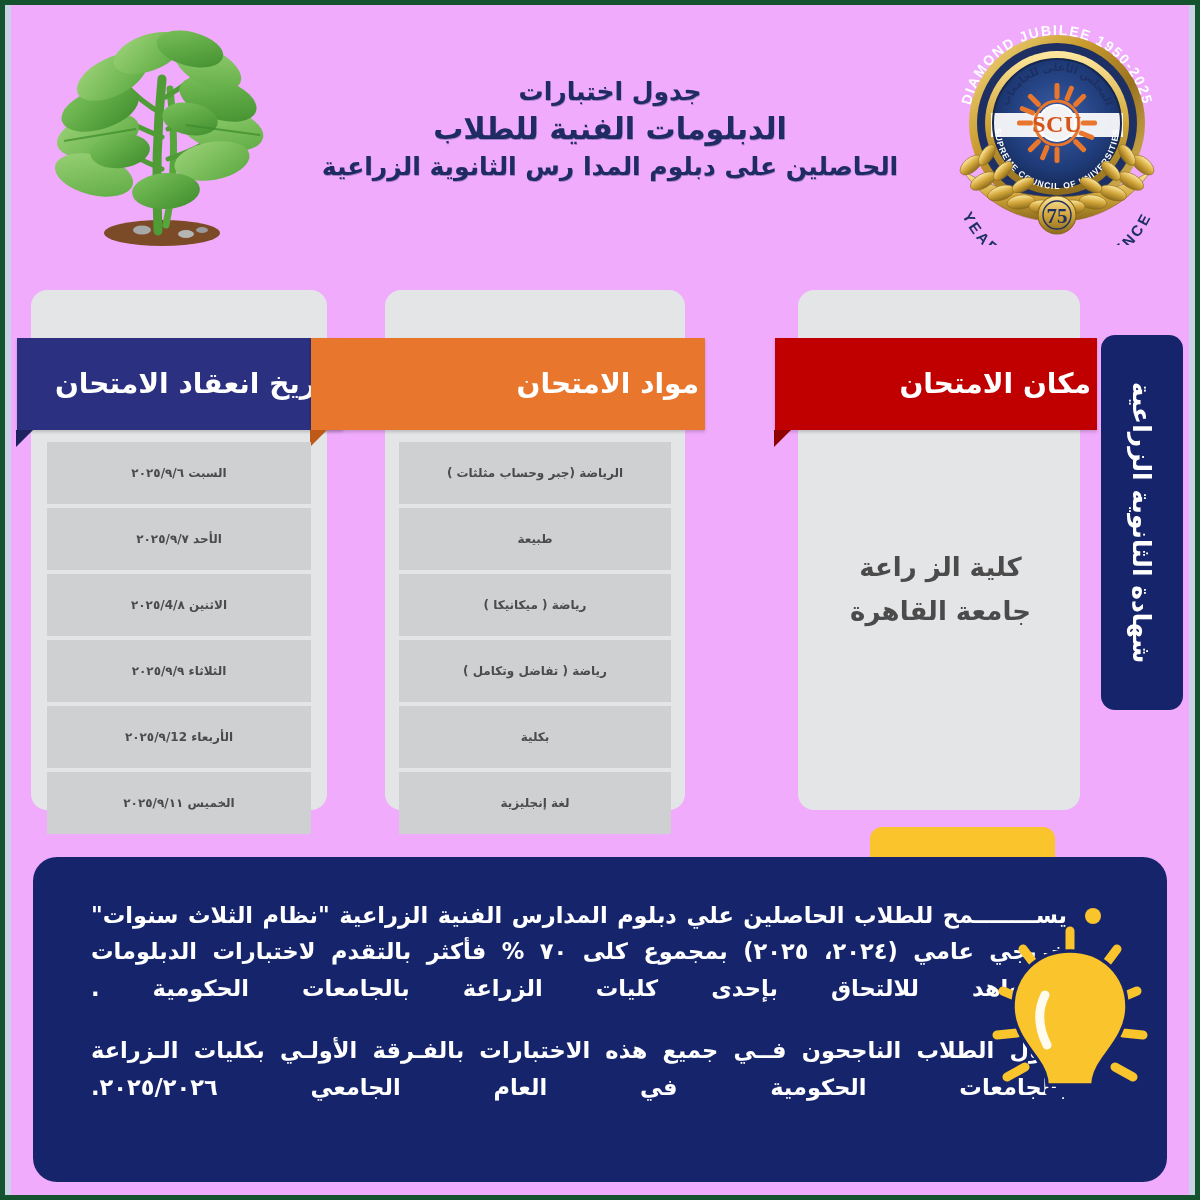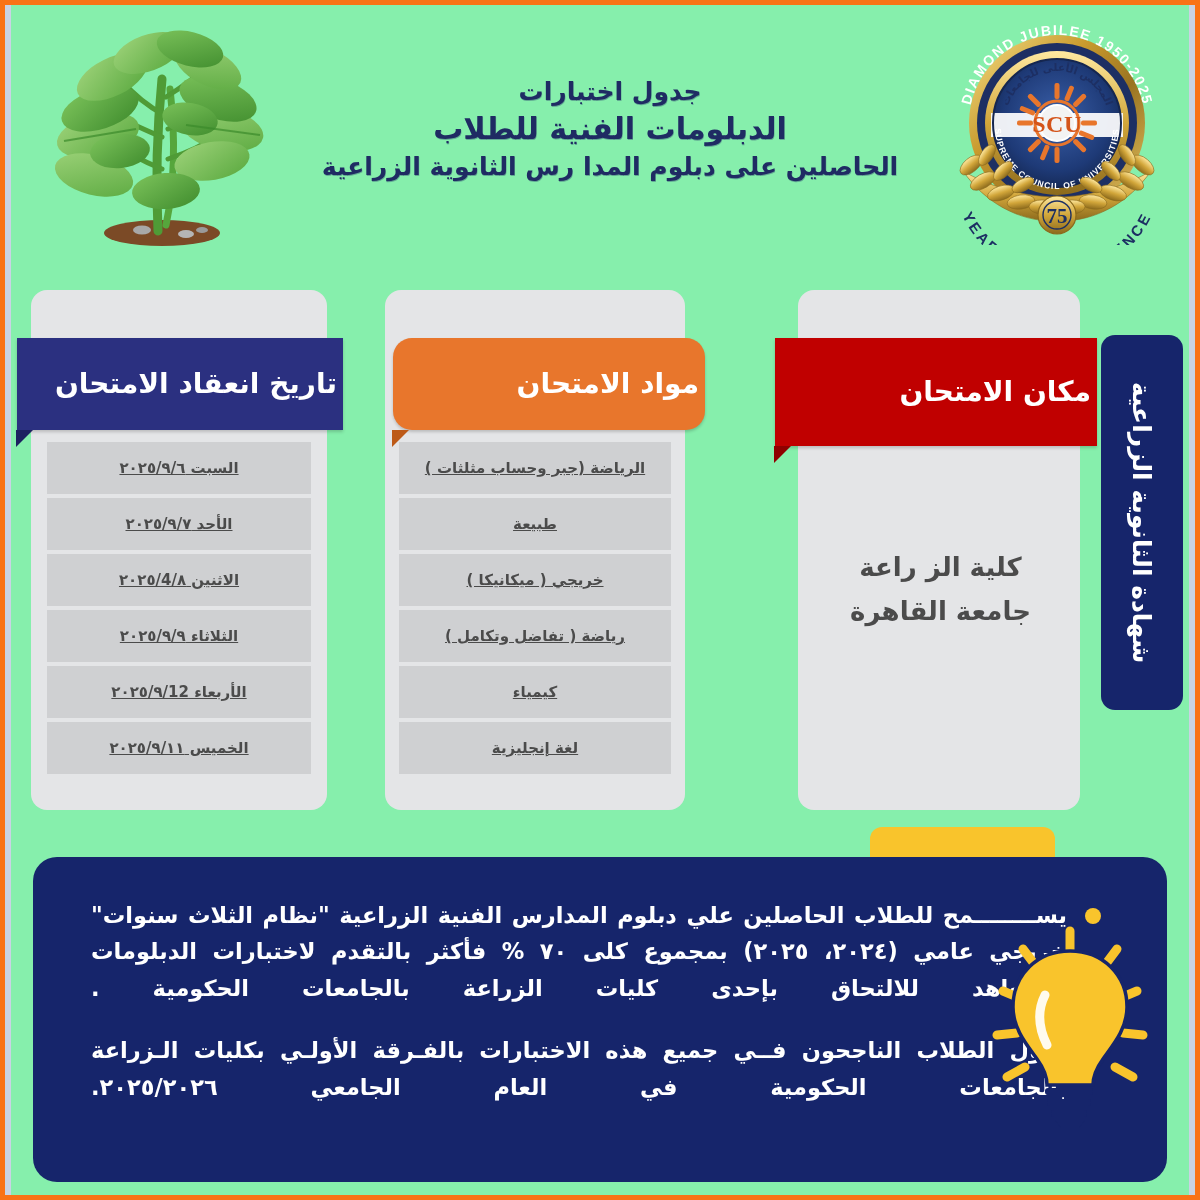--- a/index.html
+++ b/index.html
@@ -14,22 +14,22 @@
   body {
     font-family: "DejaVu Sans", "Liberation Sans", sans-serif;
     background: #ffffff;
     position: relative;
   }
 
   
   #page {
     position: absolute;
     inset: 0;
-    background: #86efac;
-    border: 5px solid #f97316;
+    background: #f0abfc;
+    border: 5px solid #14532d;
     overflow: hidden;
   }
   #page::before {
     content: "";
     position: absolute;
     left: 0; top: 0; bottom: 0;
     width: 6px;
     background: #c9d3e4;
   }
   #page::after {
@@ -134,60 +134,58 @@
     right: 852px;
     width: 326px;
     height: 92px;
     font-size: 28px;
     background: #2b3080;
   }
   #ribbon-date .fold { border-color: #1d2160 transparent transparent transparent; }
 
   #ribbon-subj {
     right: 490px;
-    width: 312px;
+    width: 394px;
     height: 92px;
     font-size: 28px;
     background: #e8762c;
-    border-radius: 19px;
   }
   #ribbon-subj .fold { border-color: #bd5a18 transparent transparent transparent; }
 
   #ribbon-place {
     right: 98px;
     width: 322px;
-    height: 108px;
+    height: 92px;
     font-size: 28px;
     background: #c00000;
   }
   #ribbon-place .fold { border-color: #8f0000 transparent transparent transparent; }
 
   
   .rows {
     position: absolute;
     top: 152px;
     display: flex;
     flex-direction: column;
     gap: 4px;
   }
   #rows-date { right: 884px; width: 264px; }
   #rows-subj { right: 524px; width: 272px; }
 
   .cell {
-    height: 52px;
+    height: 62px;
     background: #cfd0d2;
     display: flex;
     align-items: center;
     justify-content: center;
     color: #4b4b4b;
-    font-size: 15px;
+    font-size: 12px;
     font-weight: bold;
     direction: rtl;
     white-space: nowrap;
-    text-decoration: underline;
   }
   #rows-date .cell { letter-spacing: 0.4px; }
 
   
   #place-text {
     position: absolute;
     right: 115px;
     width: 279px;
     top: 255px;
     text-align: center;
@@ -465,23 +463,23 @@
       <div class="cell">الأحد   ٢٠٢٥/٩/٧</div>
       <div class="cell">الاثنين ٢٠٢٥/4/٨</div>
       <div class="cell">الثلاثاء ٢٠٢٥/٩/٩</div>
       <div class="cell">الأربعاء ٢٠٢٥/٩/12</div>
       <div class="cell">الخميس ٢٠٢٥/٩/١١</div>
     </div>
 
     <div id="rows-subj" class="rows">
       <div class="cell">الرياضة (جبر وحساب مثلثات )</div>
       <div class="cell">طبيعة</div>
-      <div class="cell">خريجي ( ميكانيكا )</div>
+      <div class="cell">رياضة ( ميكانيكا )</div>
       <div class="cell">رياضة ( تفاضل وتكامل )</div>
-      <div class="cell">كيمياء</div>
+      <div class="cell">بكلية</div>
       <div class="cell">لغة إنجليزية</div>
     </div>
 
     <div id="place-text">
       <div>كلية الز راعة</div>
       <div>جامعة القاهرة</div>
     </div>
 
     <div id="side-tab">
       <span class="vtext">شهادة الثانوية الزراعية</span>

